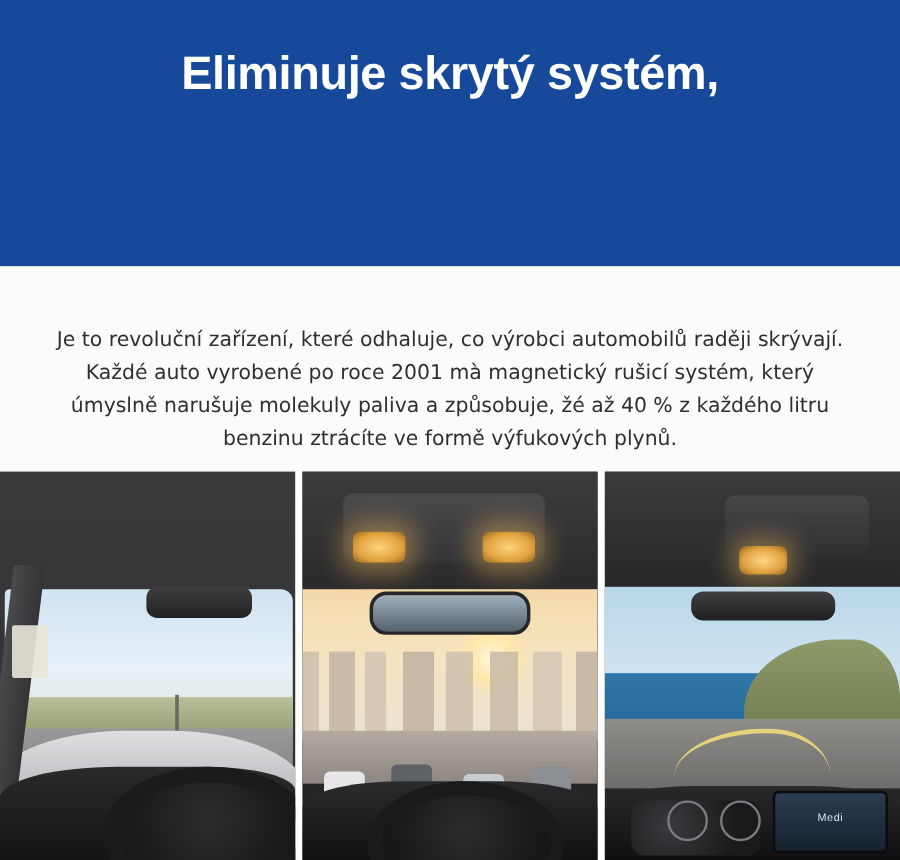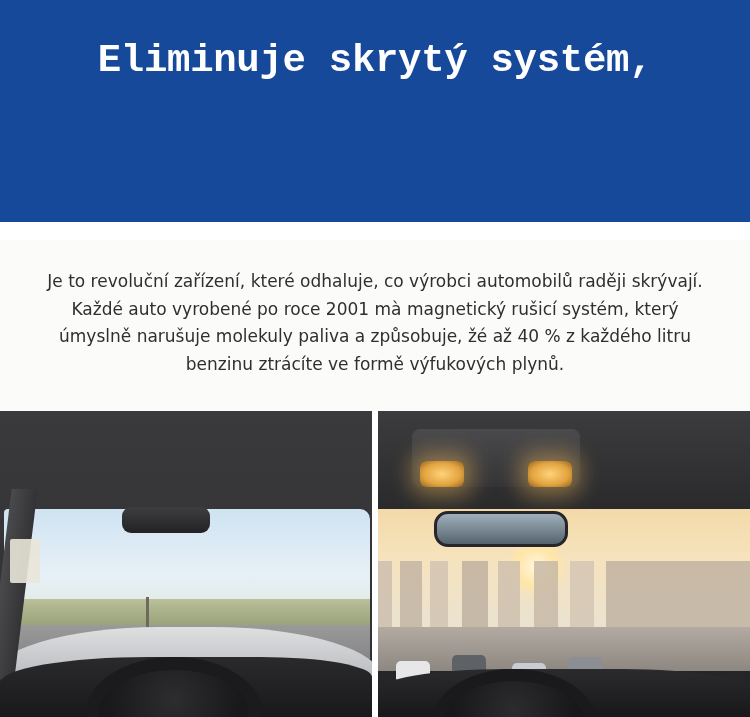--- a/index.html
+++ b/index.html
@@ -25,39 +25,38 @@
     background: #17499b;
     padding: 38px 20px 30px 20px;
     box-sizing: border-box;
     width: 750px;
     height: 222px;
   }
   .headline {
     margin: 0;
     text-align: center;
     color: #ffffff;
-    font-family: Liberation Mono, monospace;
+    font-family: Liberation Sans, sans-serif;
     font-weight: bold;
     font-size: 39px;
     line-height: 1.23;
     letter-spacing: -0.3px;
   }
   .headline .line {
     display: block;
     white-space: nowrap;
   }
 
   
   .body-block {
     background: #fbfbfa;
     width: 750px;
     height: 171px;
     box-sizing: border-box;
-    padding: 28px 34px 0 34px;
-    margin-top: 18px;
+    padding: 48px 34px 0 34px;
   }
   .body-text {
     margin: 0;
     text-align: center;
     color: #2f2f2f;
     font-family: "DejaVu Sans", sans-serif;
     font-size: 17px;
     line-height: 1.62;
   }
 
@@ -363,15 +362,34 @@
       <div class="car d"></div>
       <div class="head"></div>
       <div class="console"></div>
       <div class="lamp l"></div>
       <div class="lamp r"></div>
       <div class="mirror"></div>
       <div class="dash"></div>
       <div class="wheel"></div>
     </div>
 
+    <div class="photo p3">
+      <div class="sky"></div>
+      <div class="sea"></div>
+      <div class="hill"></div>
+      <div class="road"></div>
+      <div class="roadline"></div>
+      <div class="head"></div>
+      <div class="console"></div>
+      <div class="lamp"></div>
+      <div class="mirror"></div>
+      <div class="dash"></div>
+      <div class="cluster">
+        <div class="dial d1"></div>
+        <div class="dial d2"></div>
+      </div>
+      <div class="screen">
+        <span class="logo">Medi</span>
+      </div>
+    </div>
 
   </div>
 </div>
 
 </body></html>

